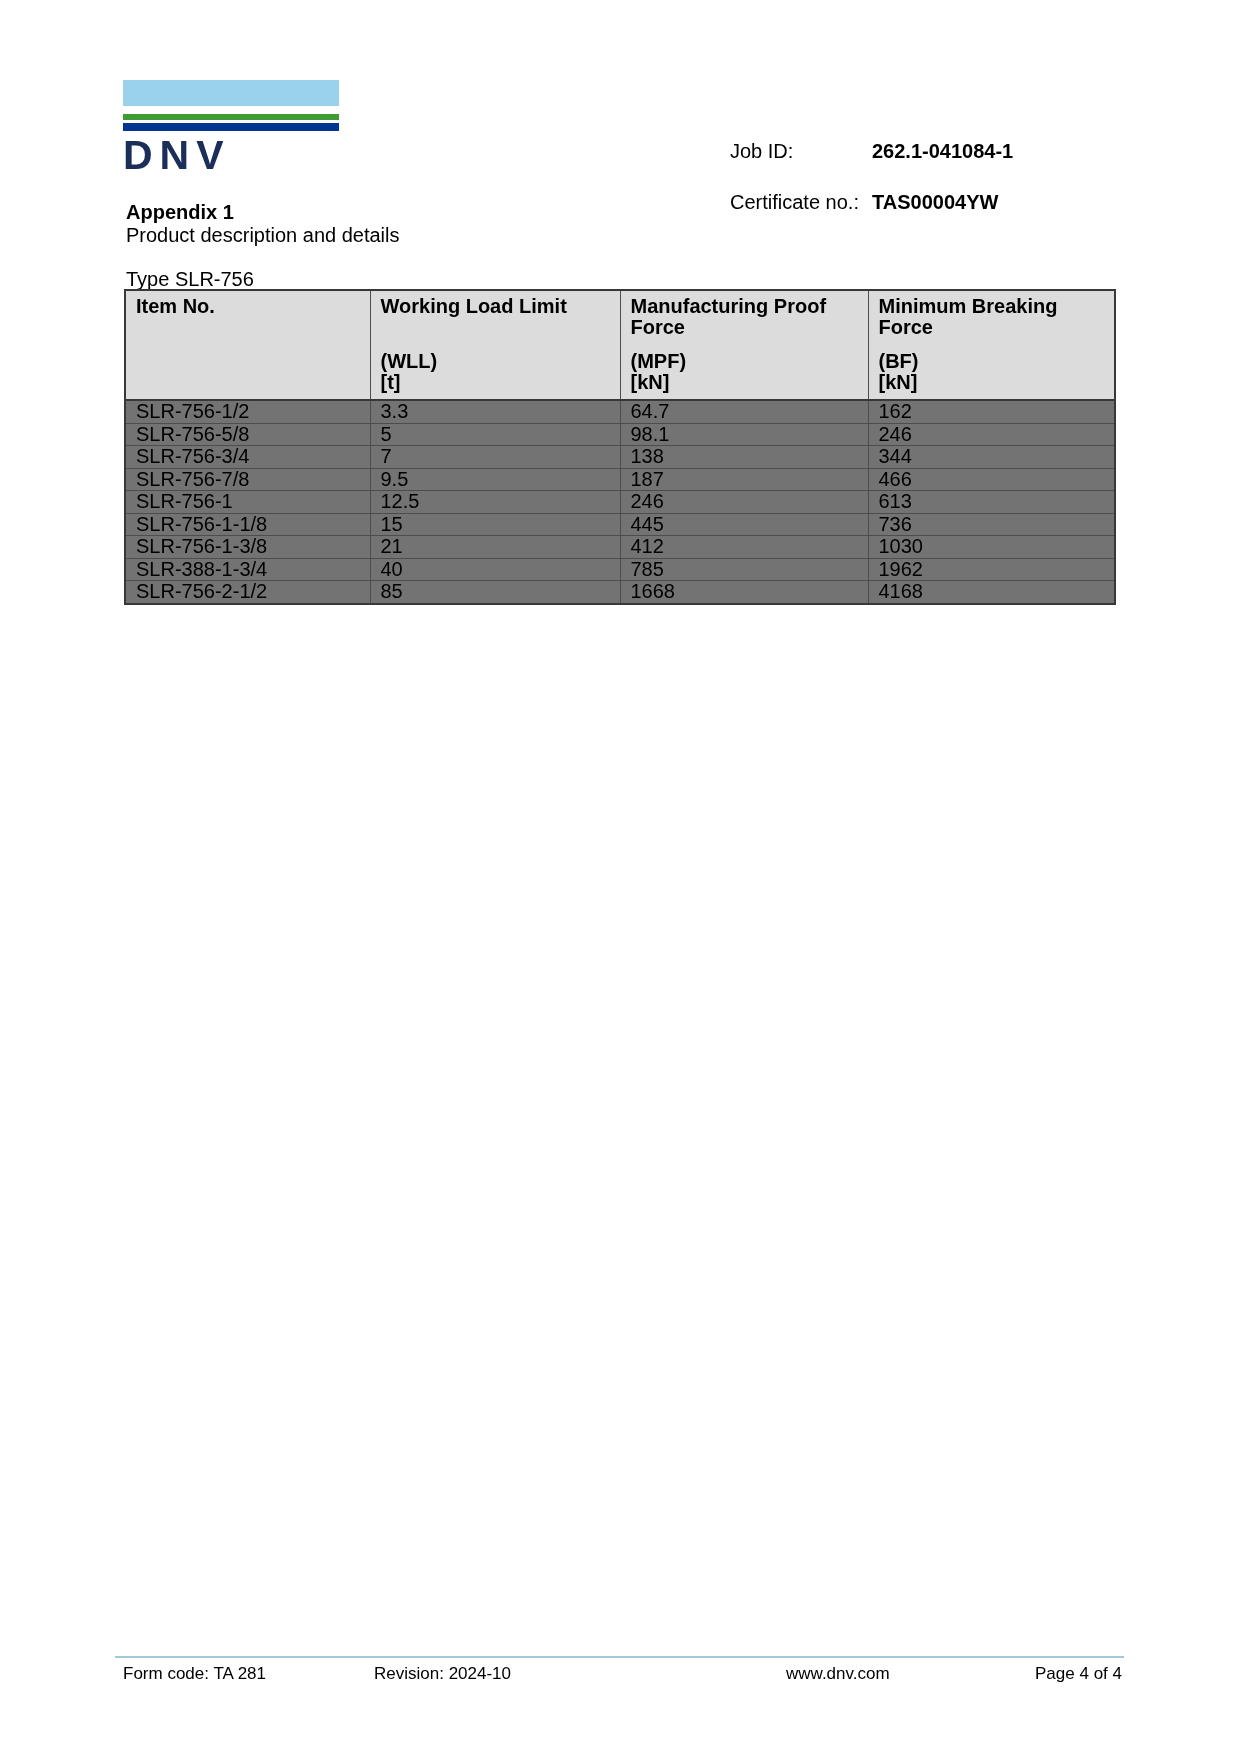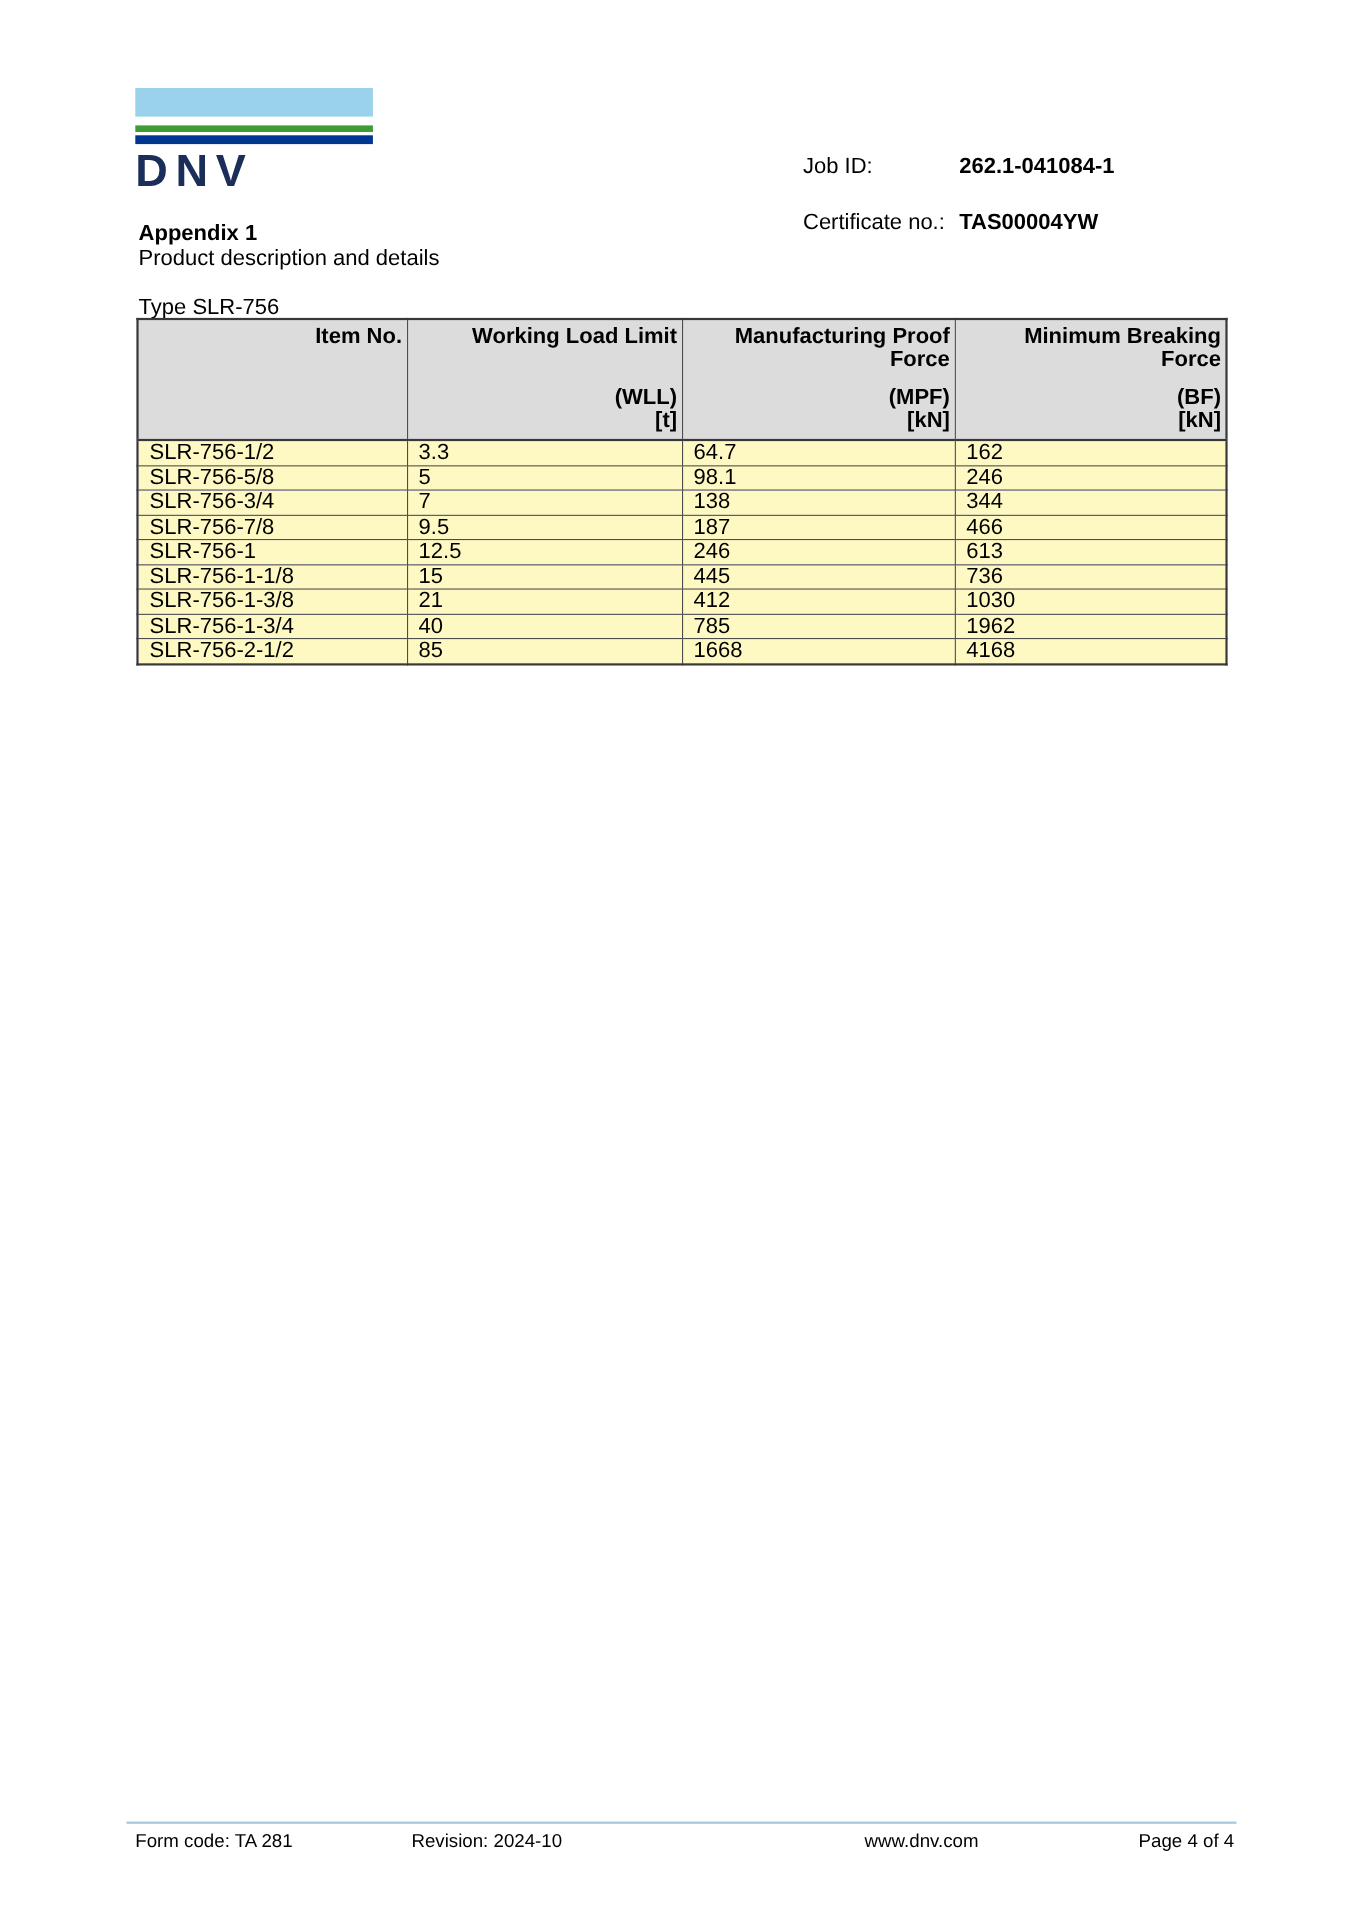--- a/index.html
+++ b/index.html
@@ -43,33 +43,33 @@
     table-layout:fixed;
   }
   .product-table col:nth-child(1){ width:245px; }
   .product-table col:nth-child(2){ width:250px; }
   .product-table col:nth-child(3){ width:248px; }
   .product-table col:nth-child(4){ width:247px; }
   .product-table { border:2px solid #383838; }
   .product-table th, .product-table td { border:1px solid #4d4d4d; }
   .product-table th {
     background:#dcdcdc;
-    text-align:right; vertical-align:top;
+    text-align:left; vertical-align:top;
     padding:5px 4px 6px 10px;
     font-weight:bold;
   }
   .h-title { min-height:42px; line-height:21px; }
   .h-abbr  { margin-top:13px; line-height:21px; min-height:21px; }
   .h-unit  { line-height:21px; min-height:21px; }
   .product-table thead th { border-bottom:2px solid #383838; }
   .product-table td {
     height:21.5px; line-height:21px;
     padding:0 4px 0 10px;
     white-space:nowrap; overflow:hidden;
-    background:#fef9c3;
+    background:#737373;
   }
 
   
   .footer-line { position:absolute; left:115px; top:1656px; width:1009px; height:2px; }
   .footer-text { position:absolute; top:1664px; font-size:17px; line-height:20px; white-space:nowrap; }
   .footer-formcode { left:123px; }
   .footer-revision { left:374px; }
   .footer-site     { left:786px; }
   .footer-page     { right:117px; }
 </style>
@@ -180,21 +180,21 @@
           <td>445</td>
           <td>736</td>
         </tr>
         <tr>
           <td>SLR-756-1-3/8</td>
           <td>21</td>
           <td>412</td>
           <td>1030</td>
         </tr>
         <tr>
-          <td>SLR-756-1-3/4</td>
+          <td>SLR-388-1-3/4</td>
           <td>40</td>
           <td>785</td>
           <td>1962</td>
         </tr>
         <tr>
           <td>SLR-756-2-1/2</td>
           <td>85</td>
           <td>1668</td>
           <td>4168</td>
         </tr>

